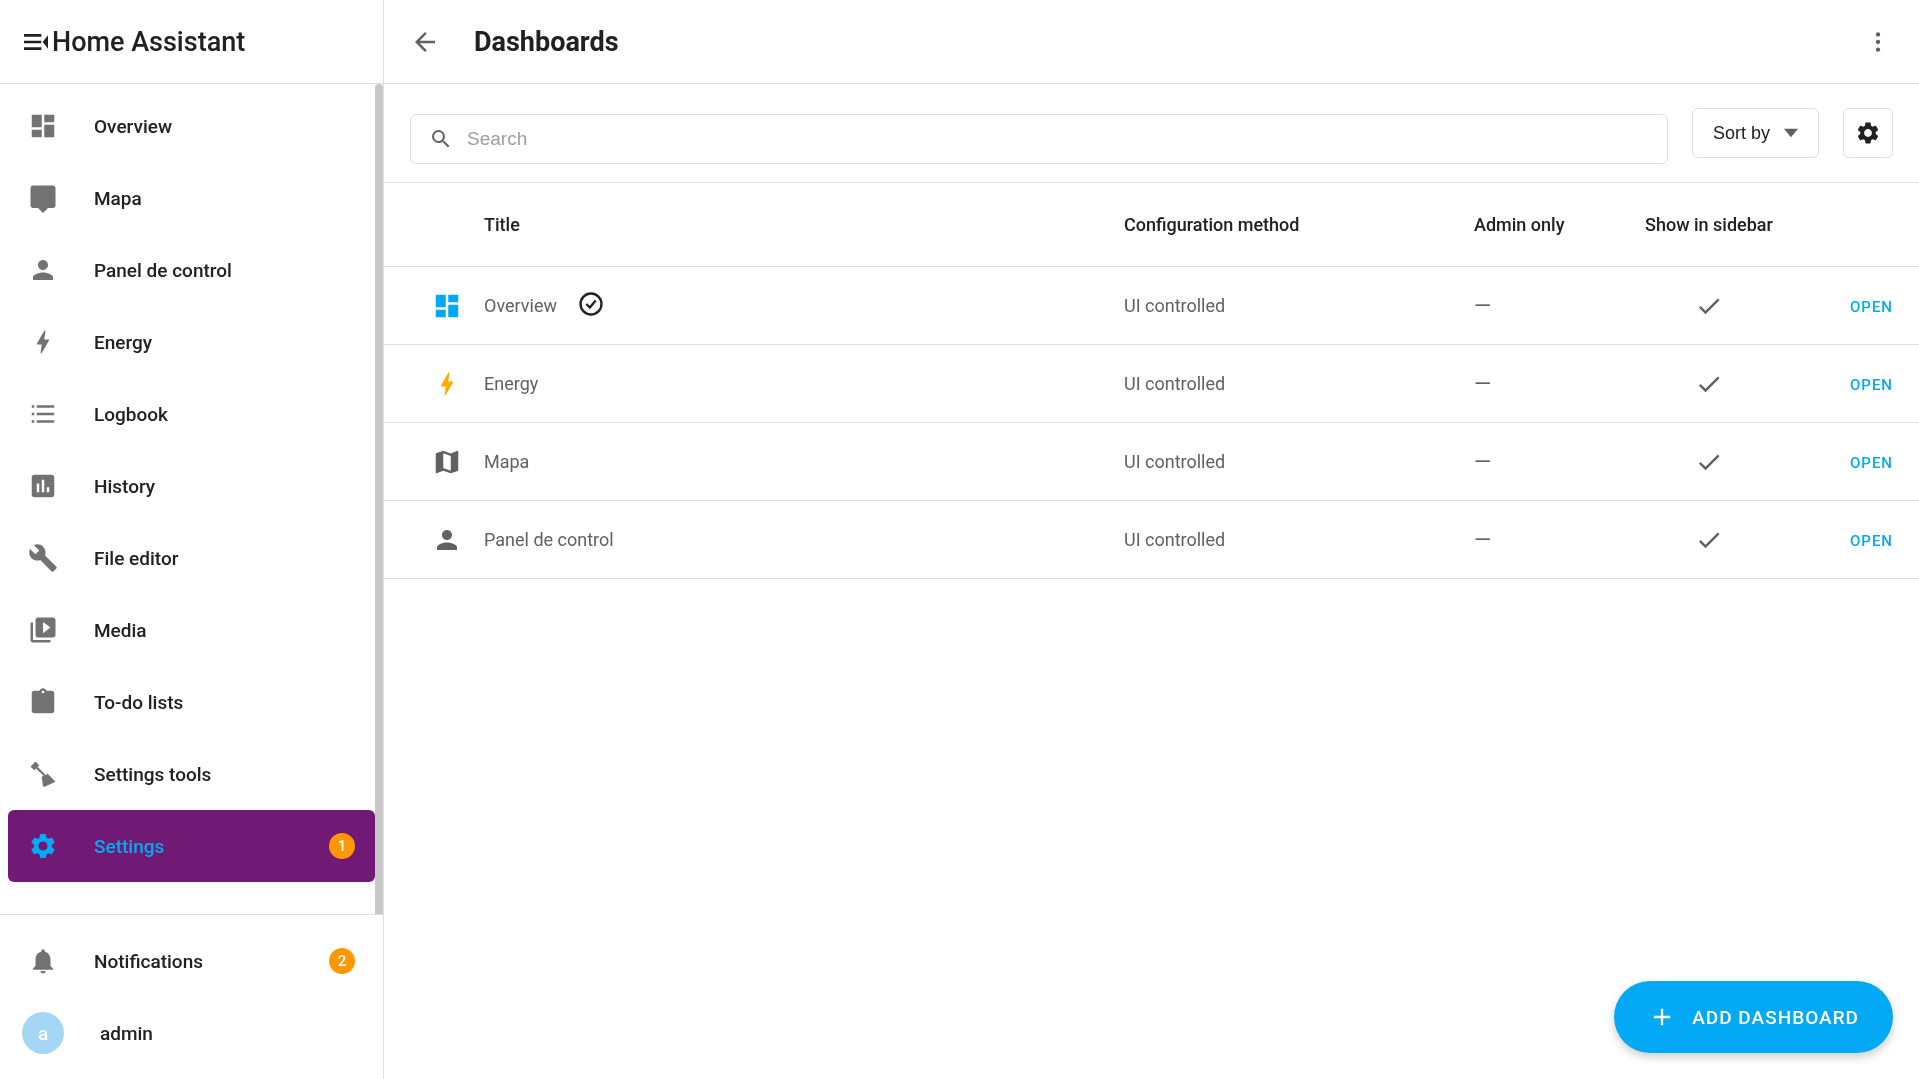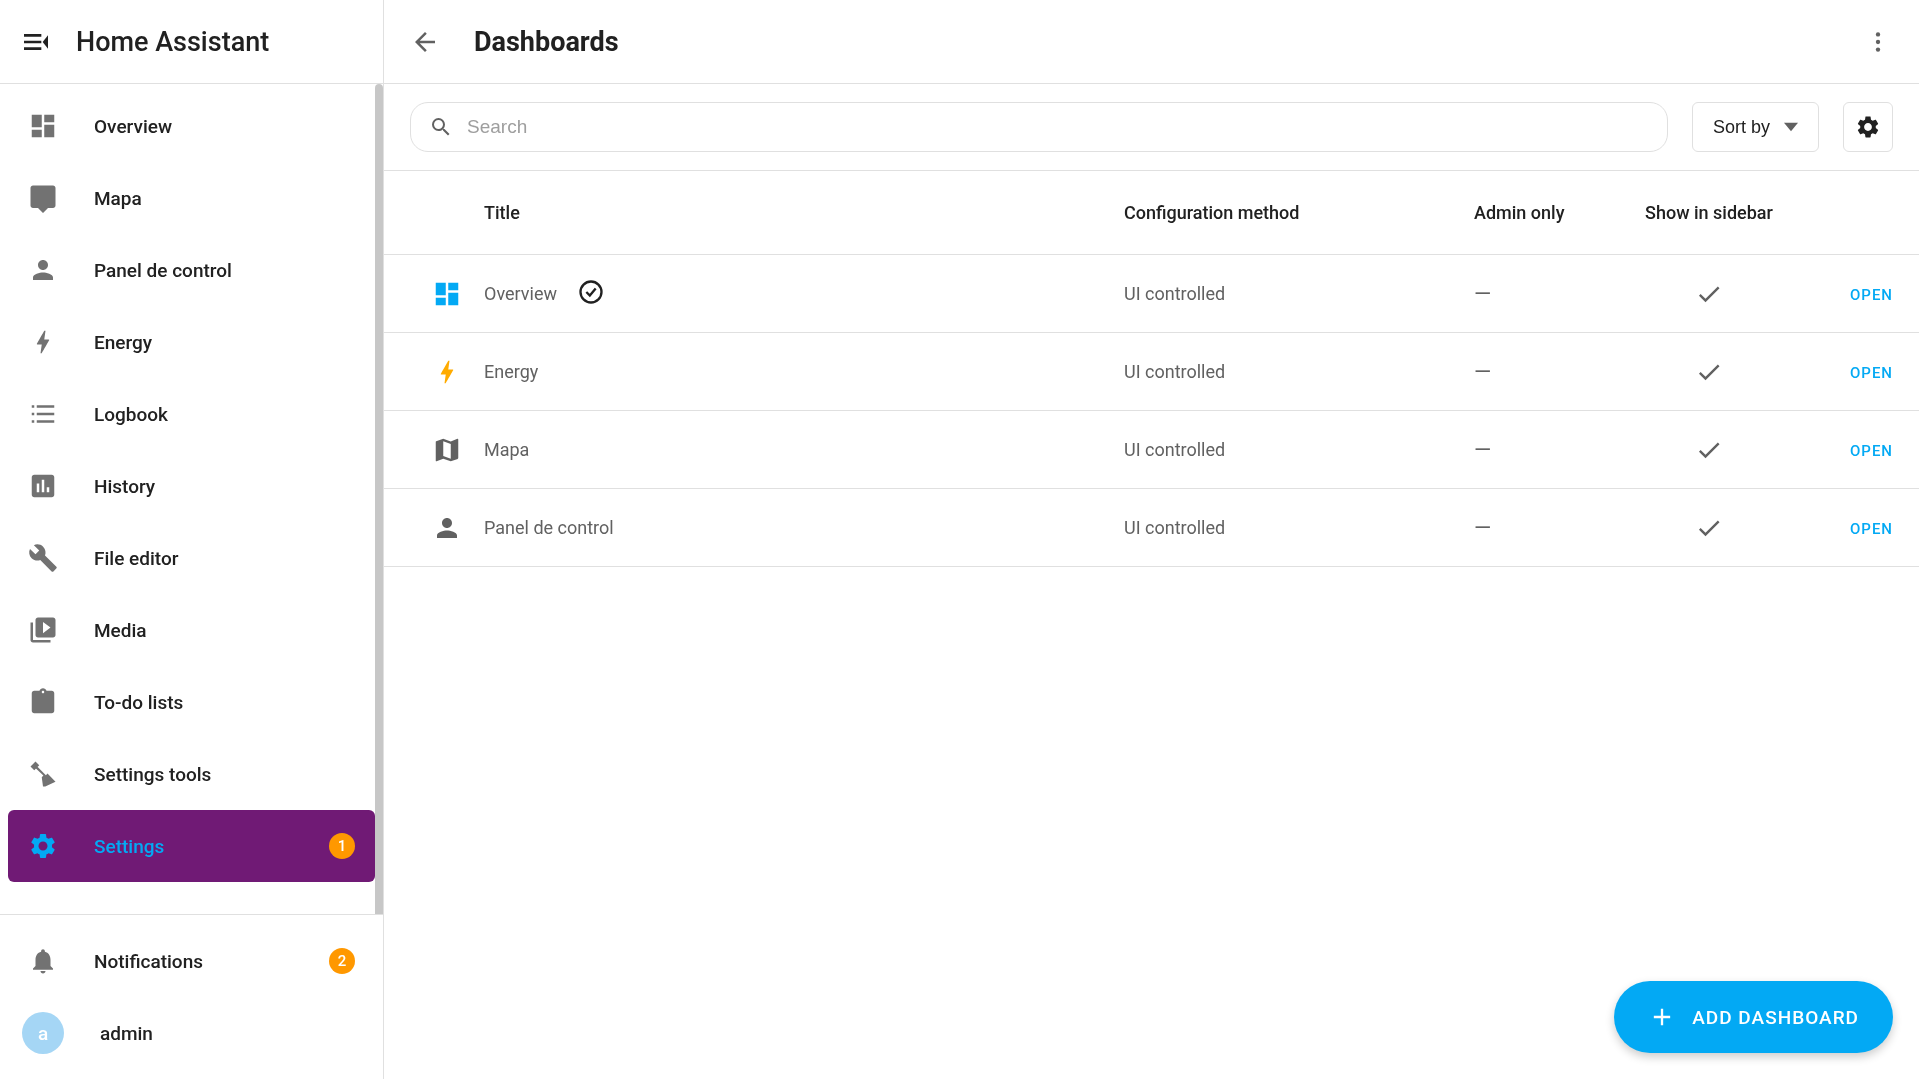--- a/index.html
+++ b/index.html
@@ -1,19 +1,19 @@
 <!DOCTYPE html>
 <html><head>
 <meta charset="utf-8">
 <style>
 * { box-sizing: border-box; margin: 0; padding: 0; }
 body { font-family: -apple-system, BlinkMacSystemFont, "Segoe UI", Roboto, sans-serif; background: #fff; color: #212121; height: 1079px; width: 1919px; overflow: hidden; }
 .app { display: flex; height: 100%; }
 .sidebar { width: 384px; border-right: 1px solid #e0e0e0; display: flex; flex-direction: column; position: relative; }
-.sidebar-header { display: flex; align-items: center; height: 84px; padding: 0 20px; border-bottom: 1px solid #e0e0e0; gap: 24px; }
+.sidebar-header { display: flex; align-items: center; height: 84px; padding: 0 20px; border-bottom: 1px solid #e0e0e0; }
 .hamburger { width: 32px; height: 32px; display: flex; align-items: center; justify-content: center; cursor: pointer; }
 .sidebar-title { font-size: 27px; font-weight: 500; color: #212121; }
 .sidebar-scroll { flex: 1; overflow-y: auto; padding: 6px 8px; position: relative; }
 .sidebar-item { display: flex; align-items: center; height: 72px; padding: 0 20px; border-radius: 6px; cursor: pointer; gap: 36px; font-size: 19px; font-weight: 500; color: #212121; }
 .sidebar-item.active { background: #701a75; color: #03a9f4; }
 .sidebar-item.active svg { fill: #03a9f4; }
 .sidebar-icon { width: 30px; height: 30px; display: flex; align-items: center; justify-content: center; }
 .sidebar-icon svg { width: 30px; height: 30px; fill: #727272; }
 .sidebar-label { flex: 1; }
 .badge { background: #ff9800; color: #fff; border-radius: 50%; width: 26px; height: 26px; display: flex; align-items: center; justify-content: center; font-size: 15px; font-weight: 500; }
@@ -22,21 +22,21 @@
 .avatar { width: 42px; height: 42px; border-radius: 50%; background: #a5d6f5; color: #fff; display: flex; align-items: center; justify-content: center; font-size: 19px; margin-left: -6px; }
 .scroll-indicator { position: absolute; right: 0; top: 0; width: 8px; height: 880px; background: rgba(0,0,0,0.22); border-radius: 4px; }
 .main { flex: 1; display: flex; flex-direction: column; position: relative; }
 .topbar { height: 84px; display: flex; align-items: center; padding: 0 26px; gap: 34px; border-bottom: 1px solid #e0e0e0; }
 .back-btn { width: 30px; height: 30px; cursor: pointer; display: flex; align-items: center; justify-content: center; }
 .back-btn svg { width: 30px; height: 30px; fill: #616161; }
 .page-title { font-size: 27px; font-weight: 700; color: #212121; flex: 1; }
 .more-btn { width: 30px; cursor: pointer; display: flex; align-items: center; justify-content: center; }
 .more-btn svg { width: 26px; height: 26px; fill: #616161; }
 .toolbar { display: flex; align-items: center; padding: 18px 26px; gap: 24px; border-bottom: 1px solid #e0e0e0; }
-.search-wrap { flex: 1; display: flex; align-items: center; border: 1px solid #e0e0e0; border-radius: 18px; height: 50px; padding: 16px 18px; gap: 14px; }
+.search-wrap { flex: 1; display: flex; align-items: center; border: 1px solid #e0e0e0; border-radius: 6px; height: 50px; padding: 16px 18px; gap: 14px; margin-top: 12px; }
 .search-wrap svg { width: 24px; height: 24px; fill: #616161; }
 .search-input { border: none; outline: none; font-size: 19px; flex: 1; color: #212121; background: transparent; }
 .search-input::placeholder { color: #9e9e9e; }
 .sort-btn { display: flex; align-items: center; border: 1px solid #e0e0e0; border-radius: 6px; height: 50px; padding: 0 20px; gap: 14px; font-size: 18px; color: #212121; cursor: pointer; background: #fff; }
 .sort-btn svg { width: 14px; height: 14px; fill: #616161; }
 .gear-btn { width: 50px; height: 50px; border: 1px solid #e0e0e0; border-radius: 6px; display: flex; align-items: center; justify-content: center; cursor: pointer; background: #fff; }
 .gear-btn svg { width: 26px; height: 26px; fill: #212121; }
 .table { width: 100%; }
 .thead, .trow { display: flex; align-items: center; padding: 0 26px; border-bottom: 1px solid #e0e0e0; }
 .thead { height: 84px; font-size: 18px; font-weight: 500; color: #212121; }

